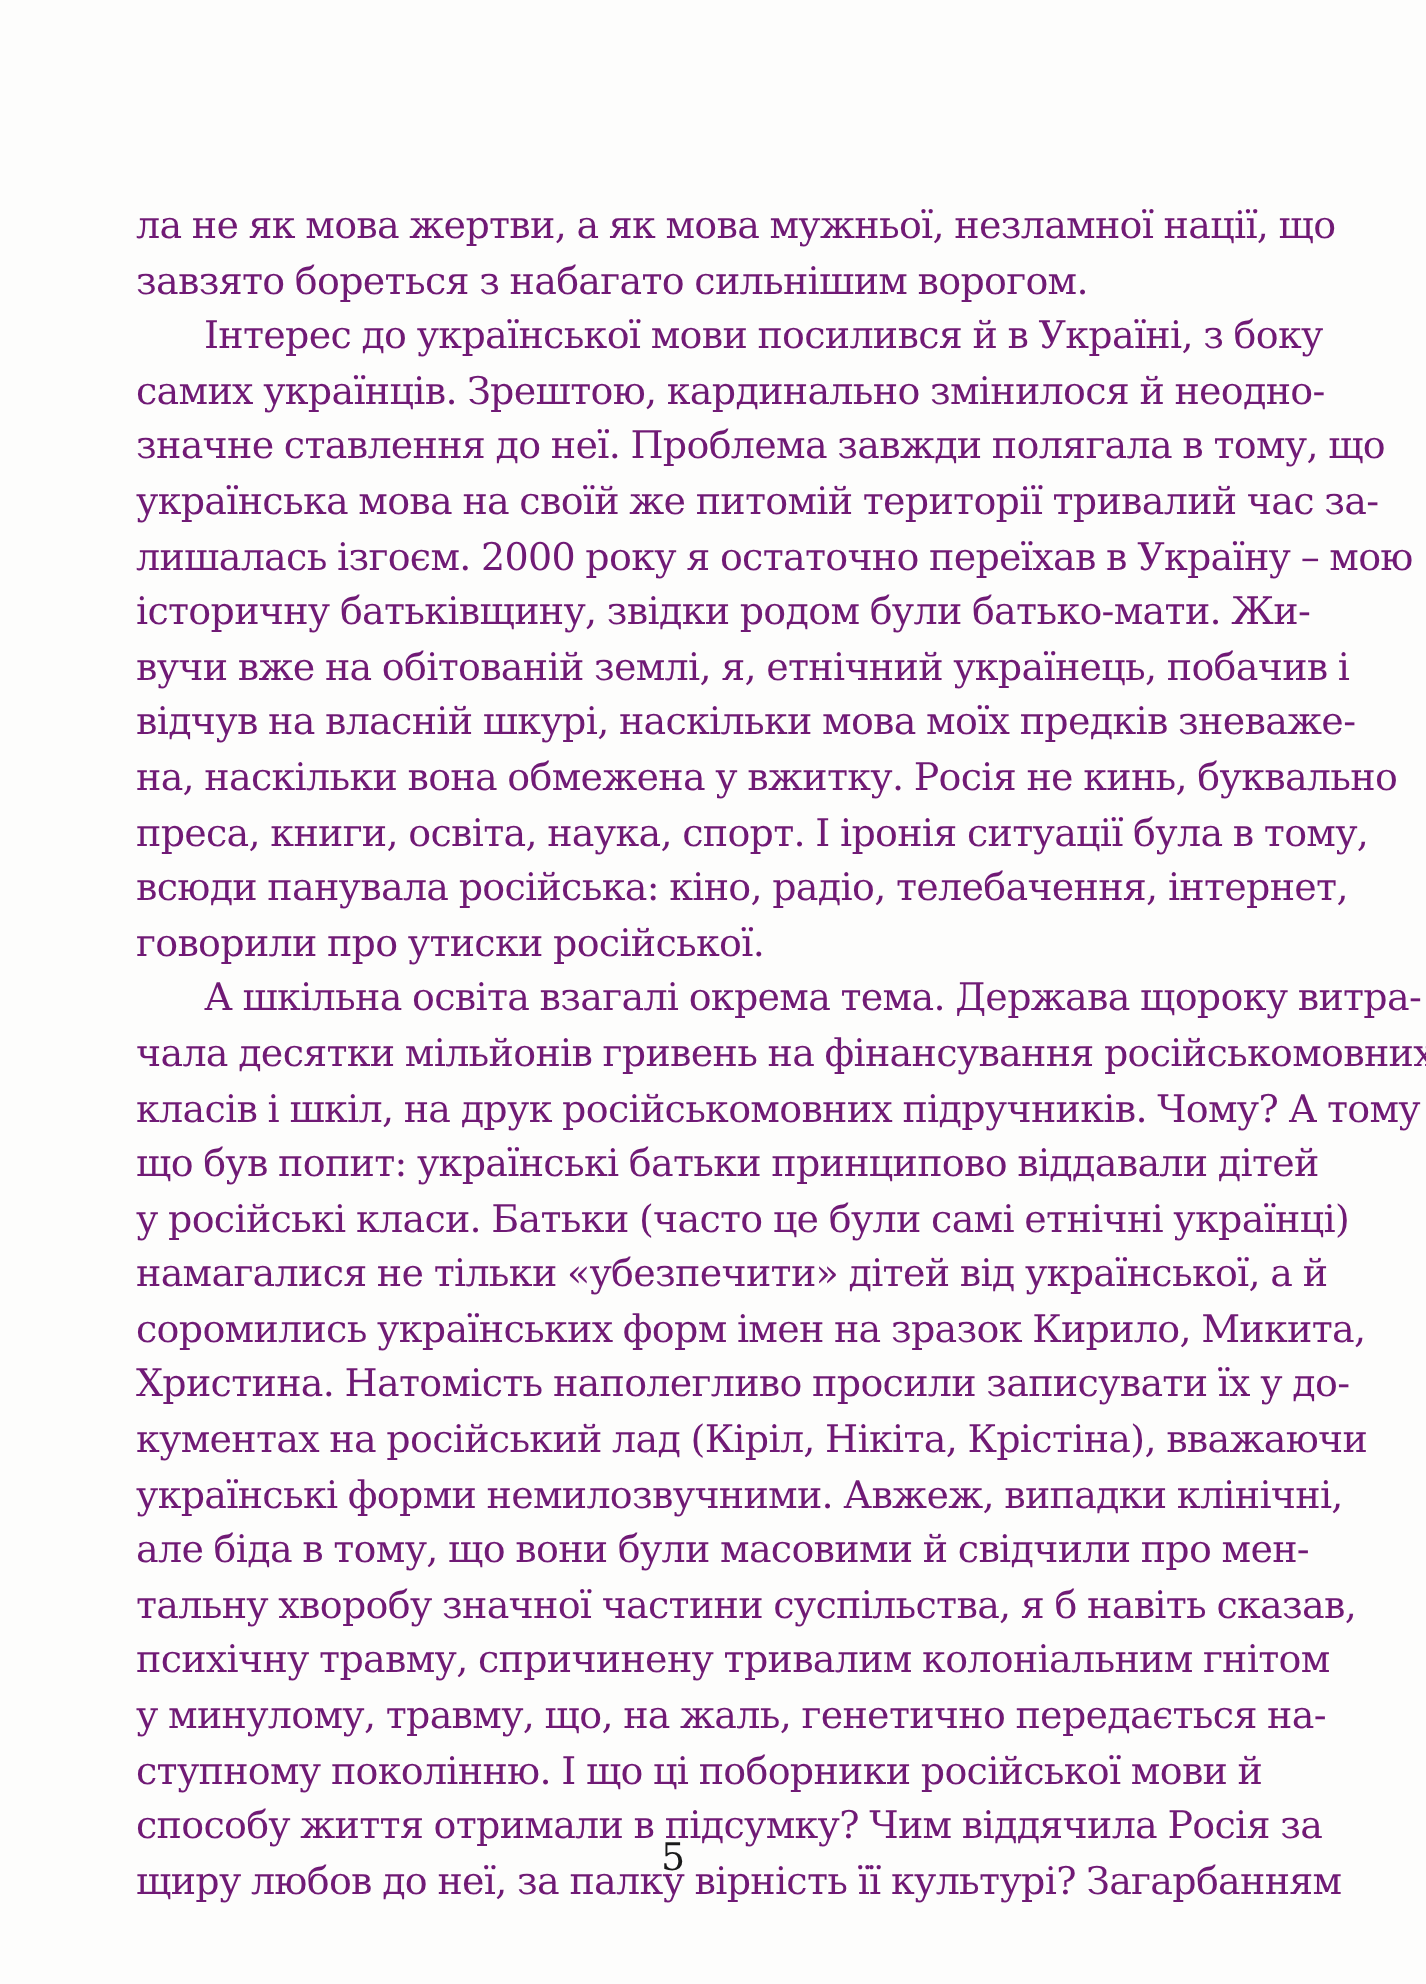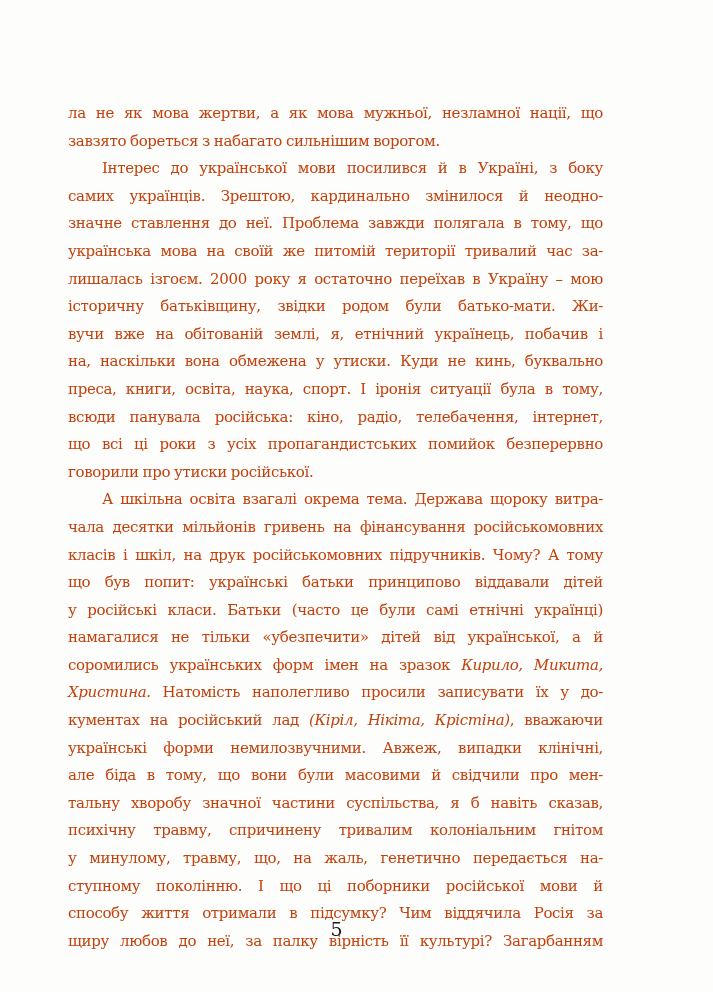--- a/index.html
+++ b/index.html
@@ -19,43 +19,42 @@
       left: 0; top: 0;
       width: 713px;
       height: 992px;
     }
     .text-block {
       position: absolute;
       left: 68px;
       top: 100px;
       width: 535px;
       font-family: "DejaVu Serif", "Liberation Serif", serif;
-      font-size: 15px;
+      font-size: 19px;
       line-height: 27.6px;
-      color: #c2410c;
+      color: #701a75;
     }
     .line {
       display: block;
       width: 535px;
       height: 27.6px;
       white-space: nowrap;
       text-align: justify;
       text-align-last: justify;
       letter-spacing: -0.35px;
       word-spacing: -0.5px;
     }
     .line.last {
       text-align-last: left;
     }
     .line.indent {
       padding-left: 34px;
       width: 501px;
     }
     .seg-italic {
-      font-style: italic;
     }
     .page-number {
       position: absolute;
       left: 0;
       width: 673px;
       top: 918px;
       text-align: center;
       font-family: "DejaVu Serif", "Liberation Serif", serif;
       font-size: 19px;
       color: #1a1a1a;
@@ -68,24 +67,24 @@
   <div class="text-block" id="text-block">
       <span class="line"><span>ла не як мова жертви, а як мова мужньої, незламної нації, що</span></span>
       <span class="line last"><span>завзято бореться з набагато сильнішим ворогом.</span></span>
       <span class="line indent"><span>Інтерес до української мови посилився й в Україні, з боку</span></span>
       <span class="line"><span>самих українців. Зрештою, кардинально змінилося й неодно-</span></span>
       <span class="line"><span>значне ставлення до неї. Проблема завжди полягала в тому, що</span></span>
       <span class="line"><span>українська мова на своїй же питомій території тривалий час за-</span></span>
       <span class="line"><span>лишалась ізгоєм. 2000 року я остаточно переїхав в Україну – мою</span></span>
       <span class="line"><span>історичну батьківщину, звідки родом були батько-мати. Жи-</span></span>
       <span class="line"><span>вучи вже на обітованій землі, я, етнічний українець, побачив і</span></span>
-      <span class="line"><span>на, наскільки вона обмежена у утиски. Куди не кинь, буквально</span></span>
+      <span class="line"><span>відчув на власній шкурі, наскільки мова моїх предків зневаже-</span></span>
+      <span class="line"><span>на, наскільки вона обмежена у вжитку. Росія не кинь, буквально</span></span>
       <span class="line"><span>преса, книги, освіта, наука, спорт. І іронія ситуації була в тому,</span></span>
       <span class="line"><span>всюди панувала російська: кіно, радіо, телебачення, інтернет,</span></span>
-      <span class="line"><span>що всі ці роки з усіх пропагандистських помийок безперервно</span></span>
       <span class="line last"><span>говорили про утиски російської.</span></span>
       <span class="line indent"><span>А шкільна освіта взагалі окрема тема. Держава щороку витра-</span></span>
       <span class="line"><span>чала десятки мільйонів гривень на фінансування російськомовних</span></span>
       <span class="line"><span>класів і шкіл, на друк російськомовних підручників. Чому? А тому</span></span>
       <span class="line"><span>що був попит: українські батьки принципово віддавали дітей</span></span>
       <span class="line"><span>у російські класи. Батьки (часто це були самі етнічні українці)</span></span>
       <span class="line"><span>намагалися не тільки «убезпечити» дітей від української, а й</span></span>
       <span class="line"><span>соромились українських форм імен на зразок </span><span class="seg-italic">Кирило, Микита,</span></span>
       <span class="line"><span class="seg-italic">Христина.</span><span> Натомість наполегливо просили записувати їх у до-</span></span>
       <span class="line"><span>кументах на російський лад </span><span class="seg-italic">(Кіріл, Нікіта, Крістіна)</span><span>, вважаючи</span></span>

